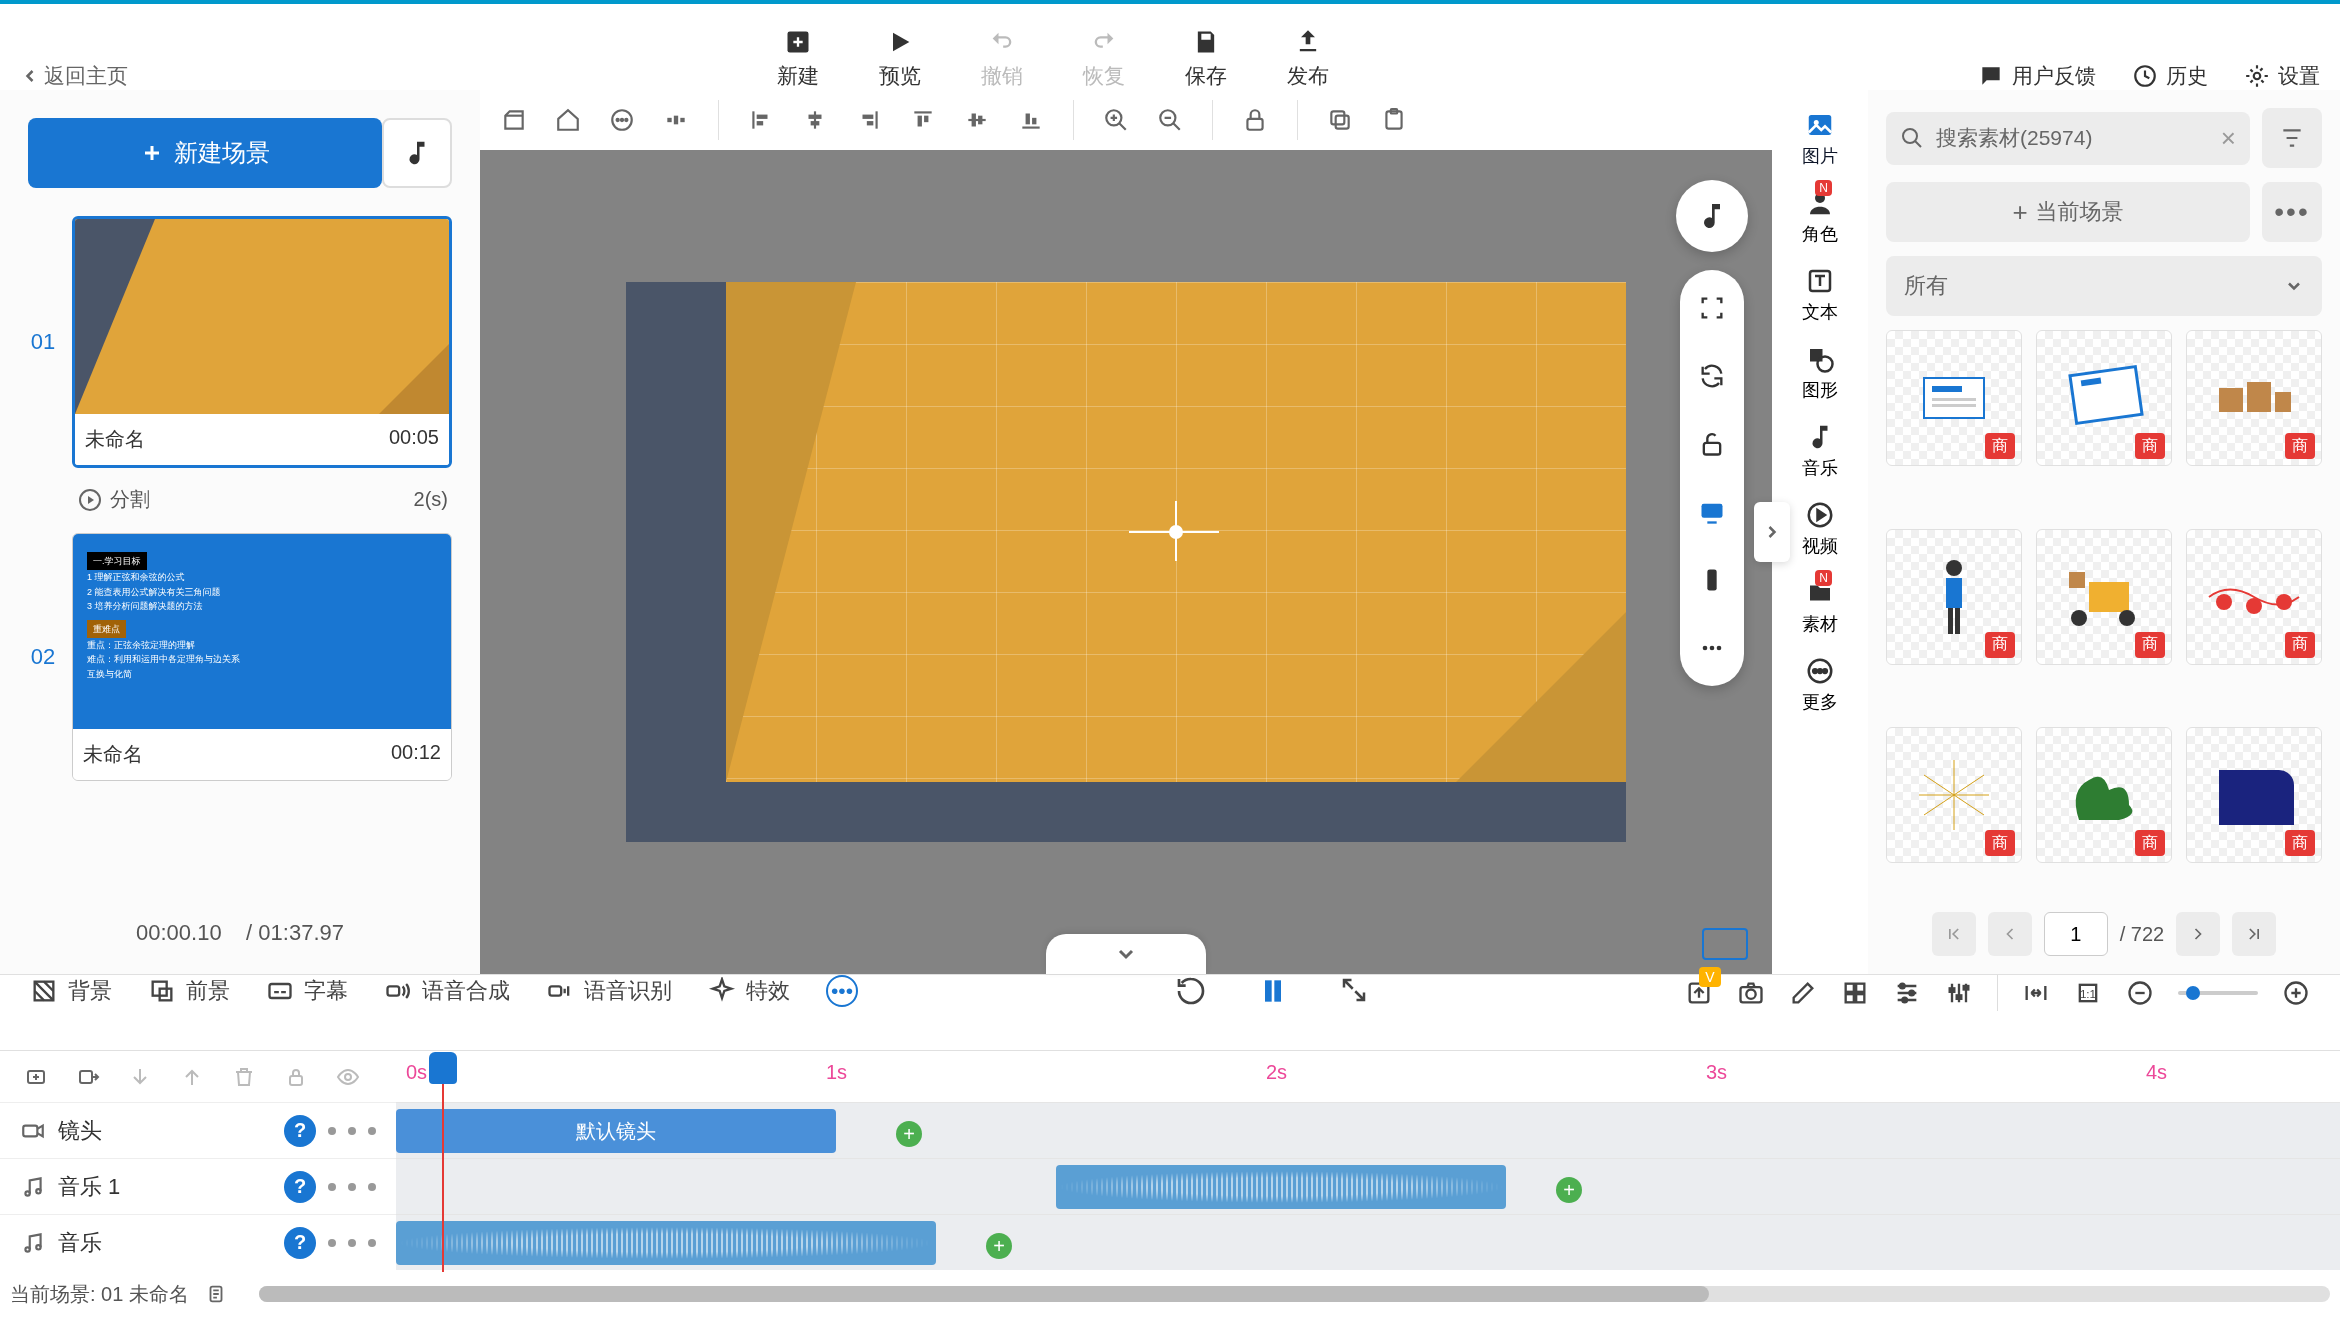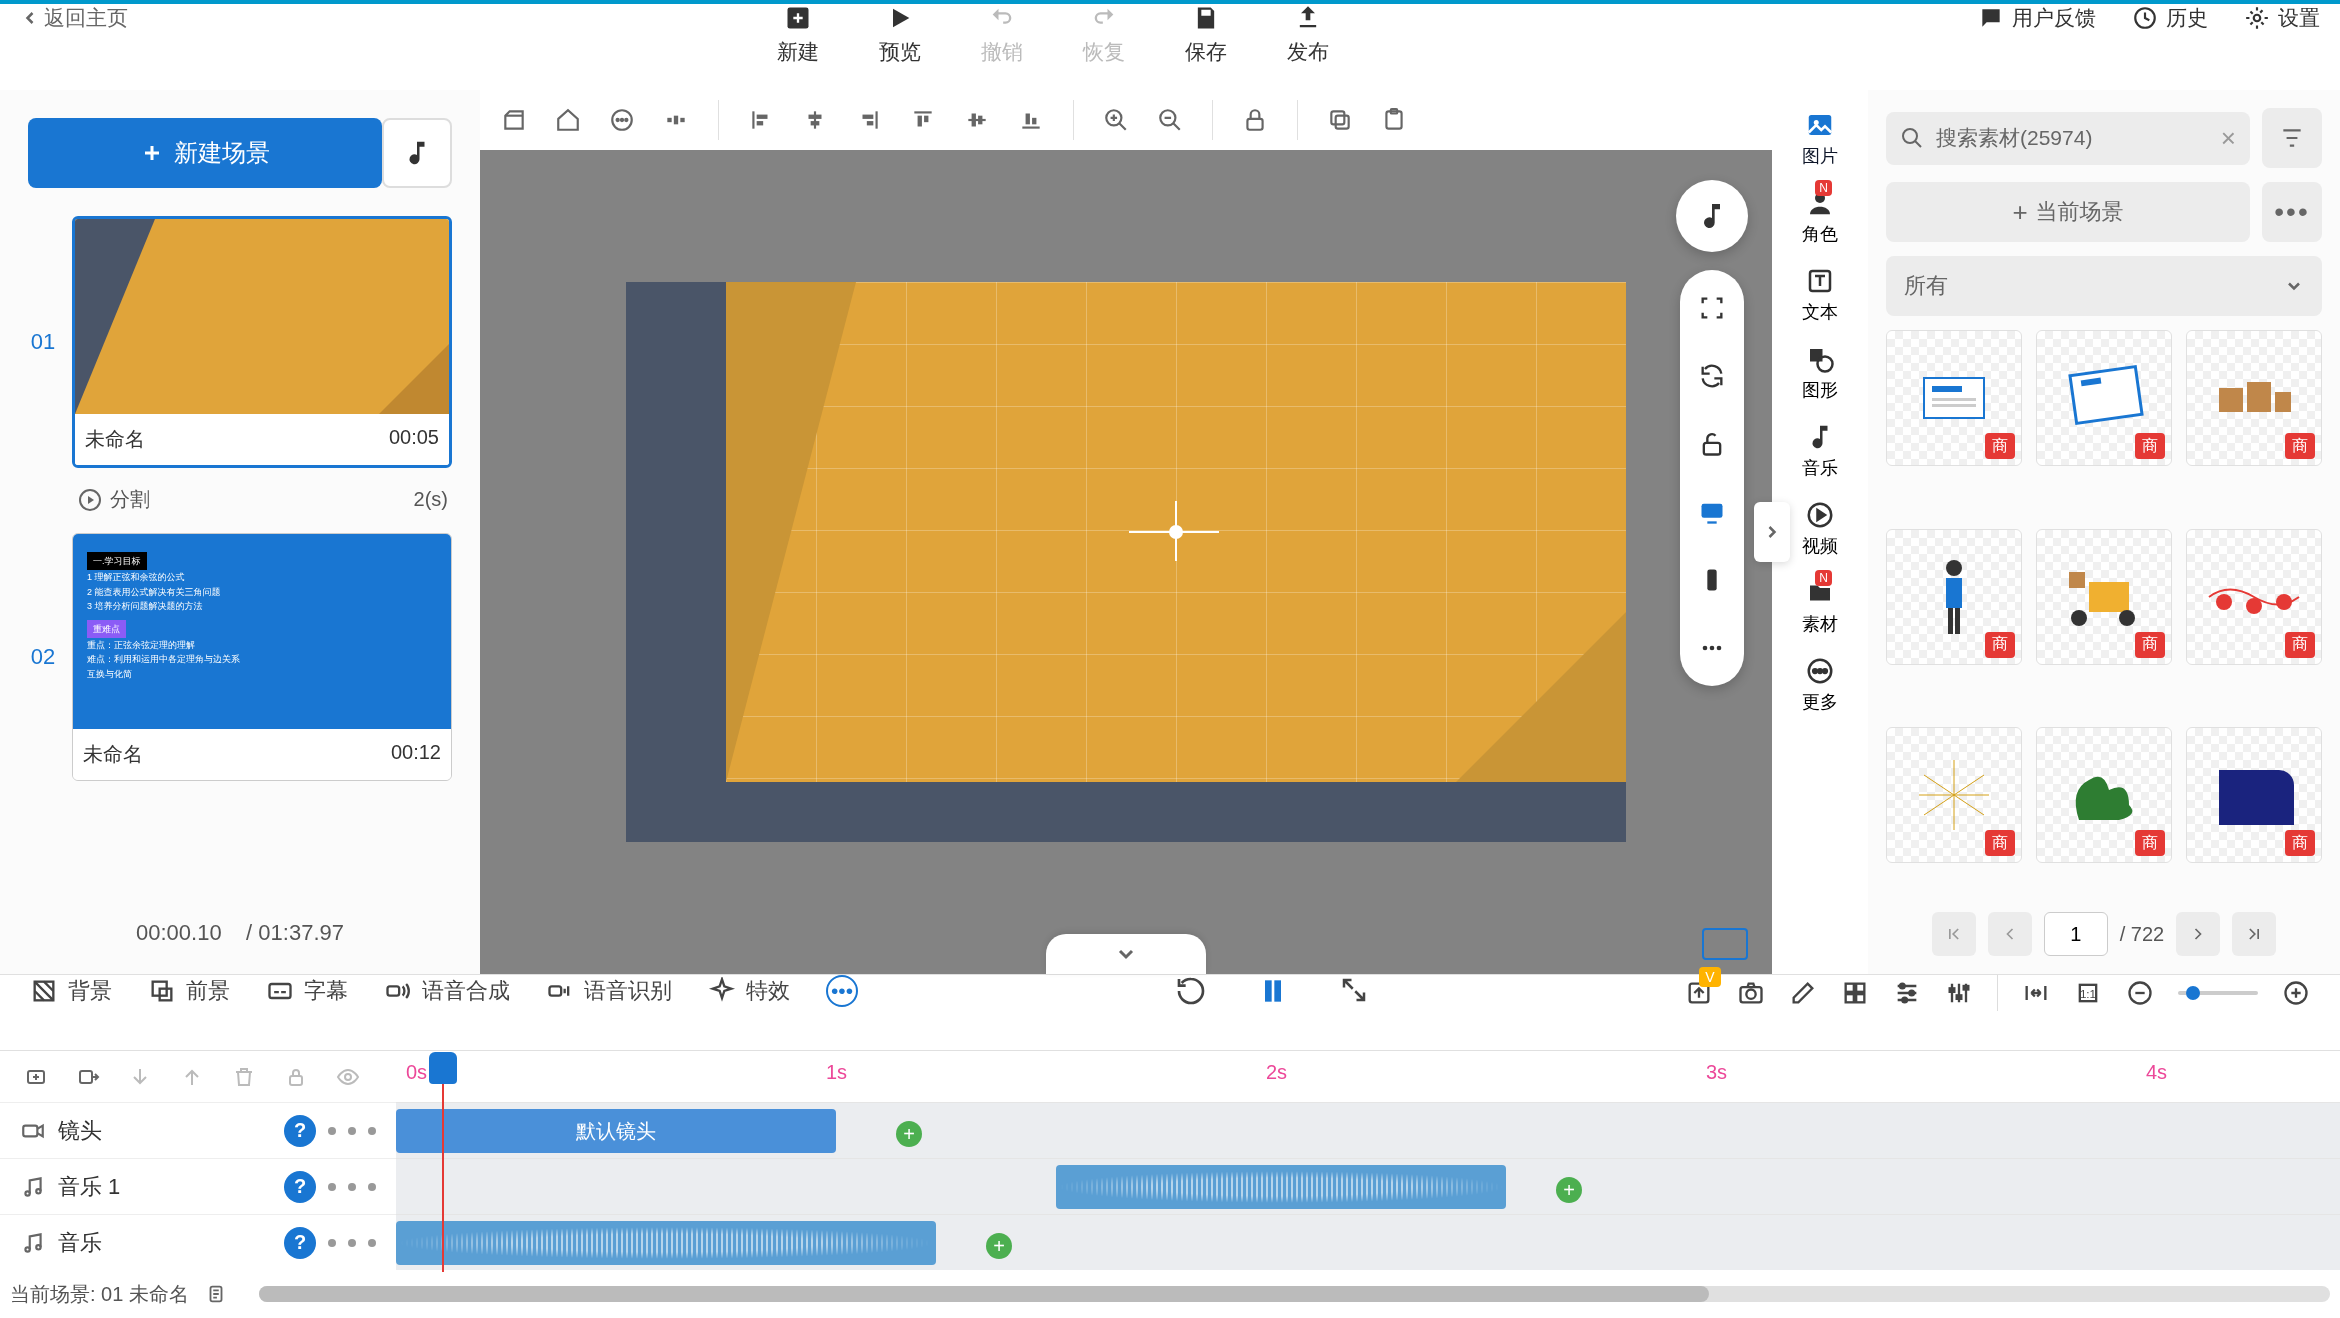--- a/index.html
+++ b/index.html
@@ -1,20 +1,20 @@
 <!DOCTYPE html>
 <html><head>
 <meta charset="utf-8">
 <style>
 * { margin: 0; padding: 0; box-sizing: border-box; font-family: -apple-system, "PingFang SC", "Microsoft YaHei", sans-serif; }
 body { background: #f0f2f5; width: 2340px; height: 1318px; overflow: hidden; font-size: 21px; }
 .app { display: flex; flex-direction: column; width: 100%; height: 100%; }
 
 
-.topnav { height: 90px; background: #fff; border-top: 4px solid #0099cc; display: flex; align-items: flex-start; padding: 0 20px; }
+.topnav { height: 90px; background: #fff; border-top: 4px solid #0099cc; display: flex; align-items: flex-end; padding: 0 20px; }
 .back { display: flex; align-items: center; color: #666; cursor: pointer; }
 .back svg { margin-right: 4px; }
 .topnav-center { flex: 1; display: flex; justify-content: center; gap: 60px; }
 .topnav-item { display: flex; flex-direction: column; align-items: center; gap: 6px; color: #333; cursor: pointer; }
 .topnav-item.disabled { color: #bbb; }
 .topnav-right { display: flex; gap: 36px; }
 .topnav-right .tr-item { display: flex; align-items: center; gap: 8px; color: #333; cursor: pointer; }
 
 
 .main { flex: 1; display: flex; min-height: 0; }
@@ -251,21 +251,21 @@
         </div>
         <div class="scene-item">
           <div class="scene-num">02</div>
           <div class="scene-card">
             <div class="scene-thumb blue">
               <div style="padding:18px 14px;font-size:9px;color:#fff;line-height:1.6">
                 <div style="background:#000;display:inline-block;padding:2px 6px">一.学习目标</div>
                 <div>1 理解正弦和余弦的公式</div>
                 <div>2 能查表用公式解决有关三角问题</div>
                 <div>3 培养分析问题解决题的方法</div>
-                <div style="background:#8b5cf6;display:inline-block;padding:2px 6px;margin-top:6px">重难点</div>
+                <div style="background:#a16207;display:inline-block;padding:2px 6px;margin-top:6px">重难点</div>
                 <div>重点：正弦余弦定理的理解</div>
                 <div>难点：利用和运用中各定理角与边关系</div>
                 <div>互换与化简</div>
               </div>
             </div>
             <div class="scene-meta">
               <span>未命名</span>
               <span>00:12</span>
             </div>
           </div>

